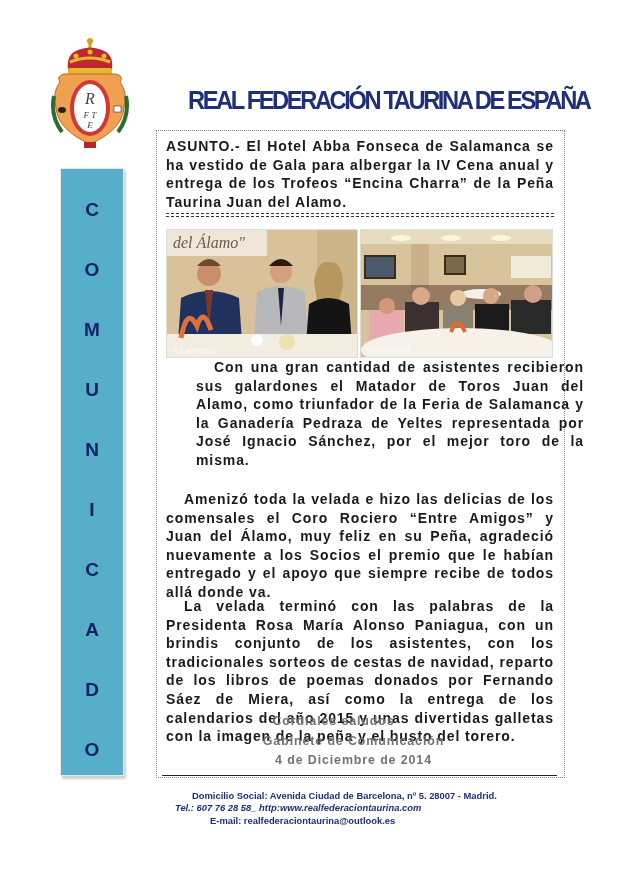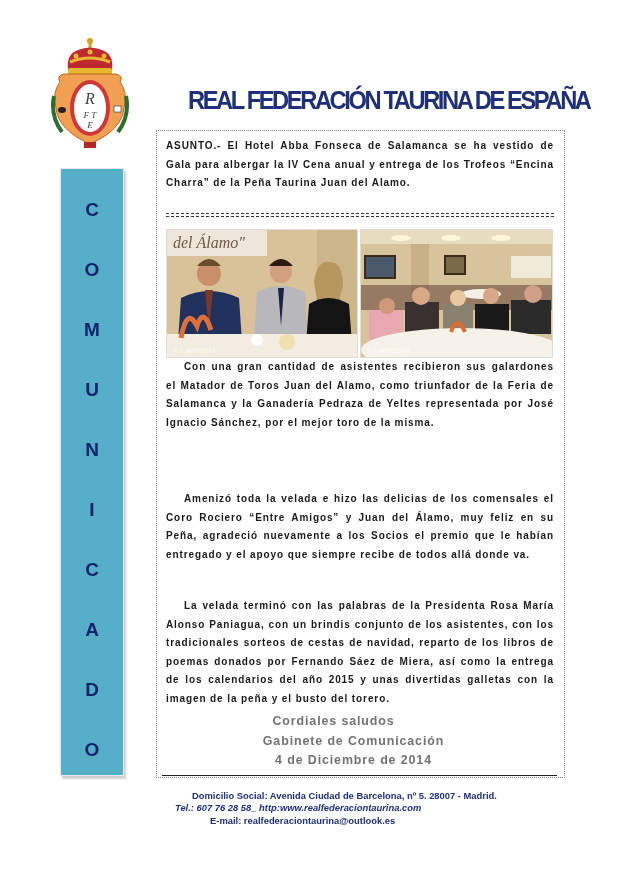--- a/index.html
+++ b/index.html
@@ -7,30 +7,30 @@
 
   .logo { position: absolute; left: 50px; top: 36px; width: 80px; height: 118px; }
 
   .title { position: absolute; left: 188px; top: 86px; width: 370px; font-family: "Liberation Sans", sans-serif; font-weight: bold; font-size: 25.5px; color: #1f2f7a; letter-spacing: -2.6px; white-space: nowrap; transform: scaleX(0.93); transform-origin: left center; }
 
   .sidebar { position: absolute; left: 60px; top: 168px; width: 62px; height: 606px; background: #56aec9; box-shadow: 2px 3px 2px #cfcfcf; border: 1px solid #e8e8e8; }
   .sidebar .letter { position: absolute; left: 0; width: 100%; text-align: center; font-weight: bold; font-size: 19px; color: #13236b; }
 
   .frame { position: absolute; left: 156px; top: 130px; width: 407px; height: 646px; border: 1px dotted #888; }
 
-  .body-text { position: absolute; left: 166px; width: 388px; font-weight: bold; font-size: 10px; line-height: 18.6px; letter-spacing: 0.9px; text-align: justify; color: #1a1a1a; }
+  .body-text { position: absolute; left: 166px; width: 388px; font-weight: bold; font-size: 14px; line-height: 18.6px; letter-spacing: 0.9px; text-align: justify; color: #1a1a1a; }
   .subject { top: 137px; }
   .dashes { position: absolute; left: 166px; top: 213px; width: 388px; height: 2px; border-top: 1px dashed #333; border-bottom: 1px dashed #333; }
 
   .photo { position: absolute; top: 229px; height: 127px; overflow: hidden; border: 1px solid #ddd; }
   .photo1 { left: 166px; width: 190px; }
   .photo2 { left: 360px; width: 191px; }
   .watermark { position: absolute; left: 6px; bottom: 3px; font-size: 7px; color: #fff; opacity: 0.85; }
 
-  .p1 { top: 358px; }
+  .p1 { top: 358px; margin-left: 30px; }
   .p2 { top: 490px; }
   .p3 { top: 597px; }
   .indent { text-indent: 18px; }
 
   .closing { position: absolute; left: 156px; width: 407px; text-align: center; font-weight: bold; font-size: 12.4px; letter-spacing: 0.9px; color: #737373; }
   .c1 { top: 714px; left: 130px; }
   .c2 { top: 734px; left: 150px; }
   .c3 { top: 753px; left: 150px; }
 
   .solid-rule { position: absolute; left: 162px; top: 775px; width: 395px; height: 0; border-top: 1.5px solid #222; }

